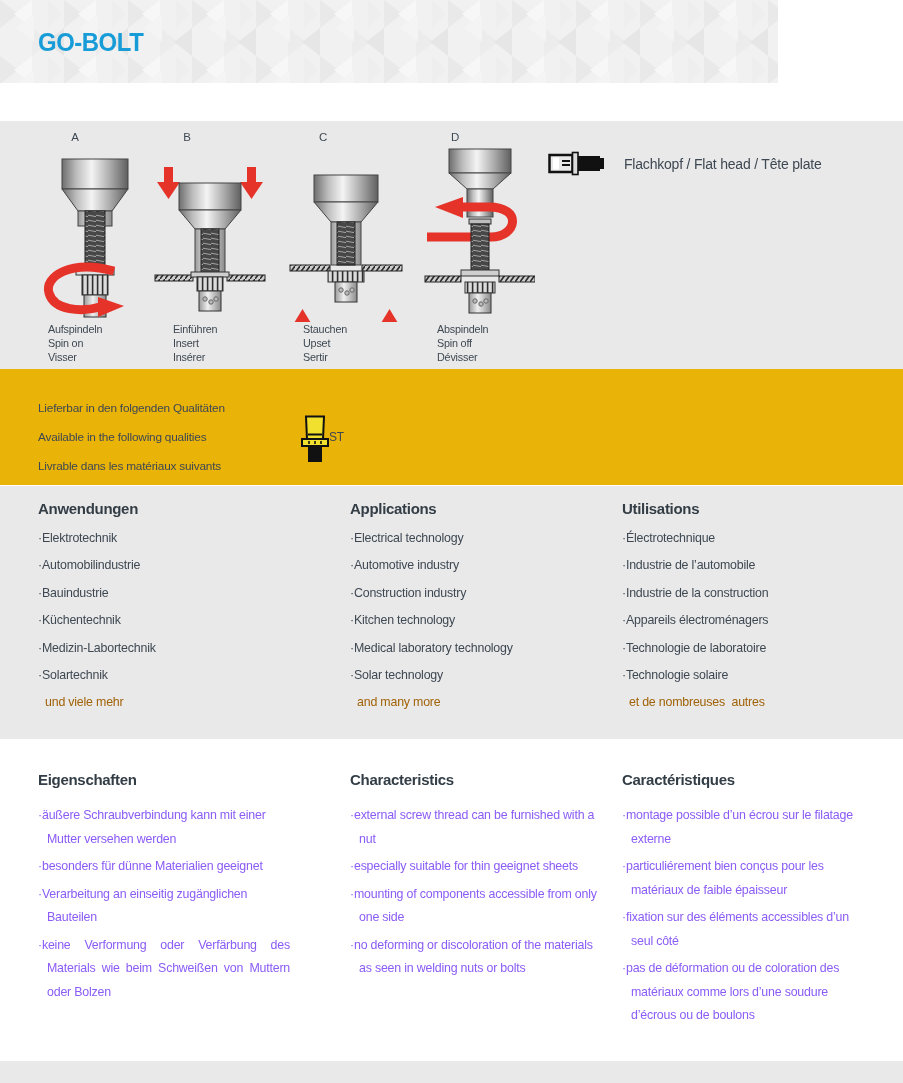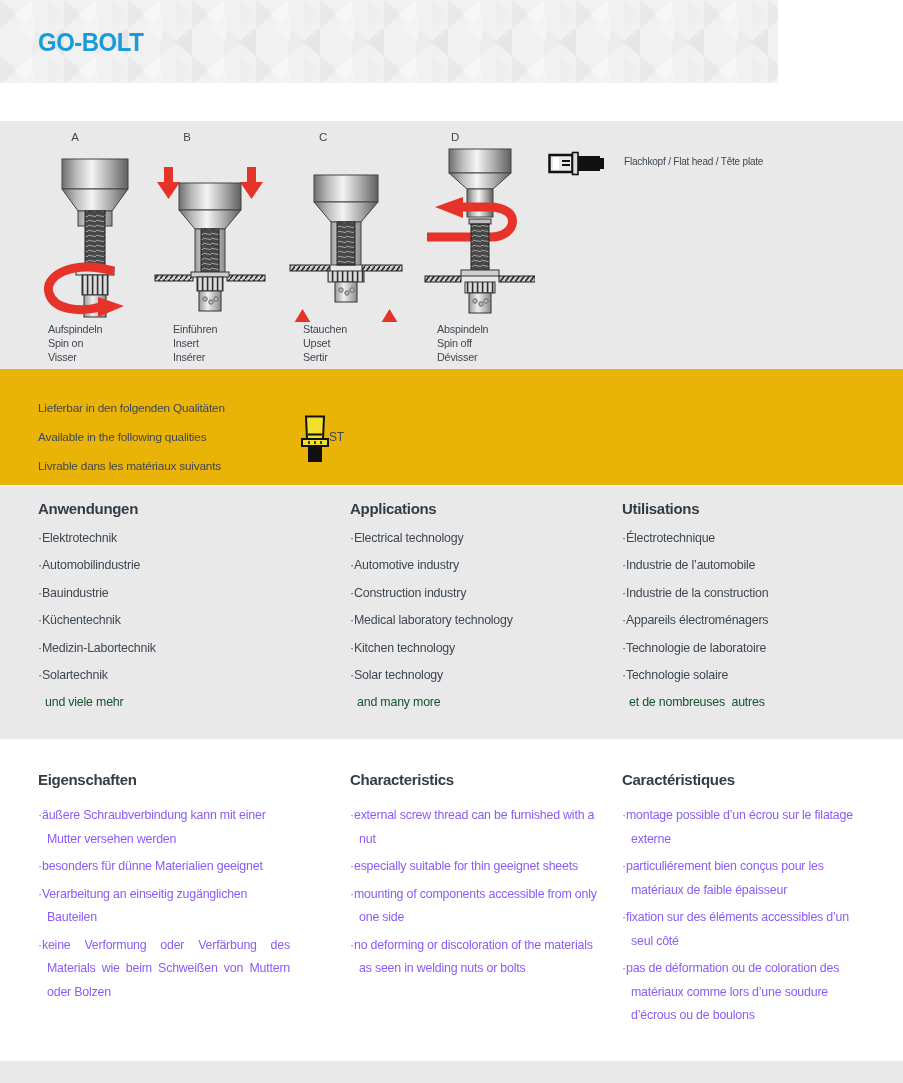--- a/index.html
+++ b/index.html
@@ -32,21 +32,21 @@
     position:absolute; top:10px; width:20px; text-align:center;
     font-size:11.5px; color:#3e4852;
   }
   .diagram-svg { position:absolute; left:35px; top:26px; }
   .step-caption {
     position:absolute; top:201px; font-size:10.8px; line-height:14px;
     color:#3e4852;
   }
   .flathead-icon { position:absolute; left:548px; top:30px; }
   .flathead-label {
-    position:absolute; left:624px; top:35px; font-size:10px; color:#3e4852;
+    position:absolute; left:624px; top:35px; font-size:14px; color:#3e4852;
   }
 
   
   .qualities {
     position:absolute; left:0; top:369px; width:903px; height:116px;
     background:#eab308;
   }
   .qualities p { position:absolute; left:38px; font-size:11.8px; color:#3e4852; }
   .q-de { top:32px; } .q-en { top:61px; } .q-fr { top:90px; }
   .st-icon { position:absolute; left:300px; top:46px; }
@@ -63,21 +63,21 @@
     font-size:15px; font-weight:bold; color:#333d46; letter-spacing:-0.3px;
   }
   .apps h2 { margin-bottom:8px; }
   .apps ul { list-style:none; }
   .apps li {
     font-size:12.4px; line-height:27.4px; color:#3e4852;
     padding-left:9px; text-indent:-9px;
   }
   .apps li::before { content:"\00b7 "; }
   .apps .col-footer {
-    font-size:12.4px; line-height:27.4px; color:#14532d; padding-left:7px;
+    font-size:12.4px; line-height:27.4px; color:#a16207; padding-left:7px;
     white-space:pre-wrap;
   }
 
   
   .chars {
     position:absolute; left:0; top:739px; width:903px; height:322px;
     background:#ffffff;
   }
   .chars .col { position:absolute; top:32px; width:252px; }
   .chars h2 { margin-bottom:16px; }
@@ -286,22 +286,22 @@
         <li>Solartechnik</li>
       </ul>
       <div class="col-footer">und viele mehr</div>
     </div>
     <div class="col col-1">
       <h2>Applications</h2>
       <ul>
         <li>Electrical technology</li>
         <li>Automotive industry</li>
         <li>Construction industry</li>
+        <li>Kitchen technology</li>
         <li>Medical laboratory technology</li>
-        <li>Kitchen technology</li>
         <li>Solar technology</li>
       </ul>
       <div class="col-footer">and many more</div>
     </div>
     <div class="col col-2">
       <h2>Utilisations</h2>
       <ul>
         <li>Électrotechnique</li>
         <li>Industrie de l’automobile</li>
         <li>Industrie de la construction</li>

